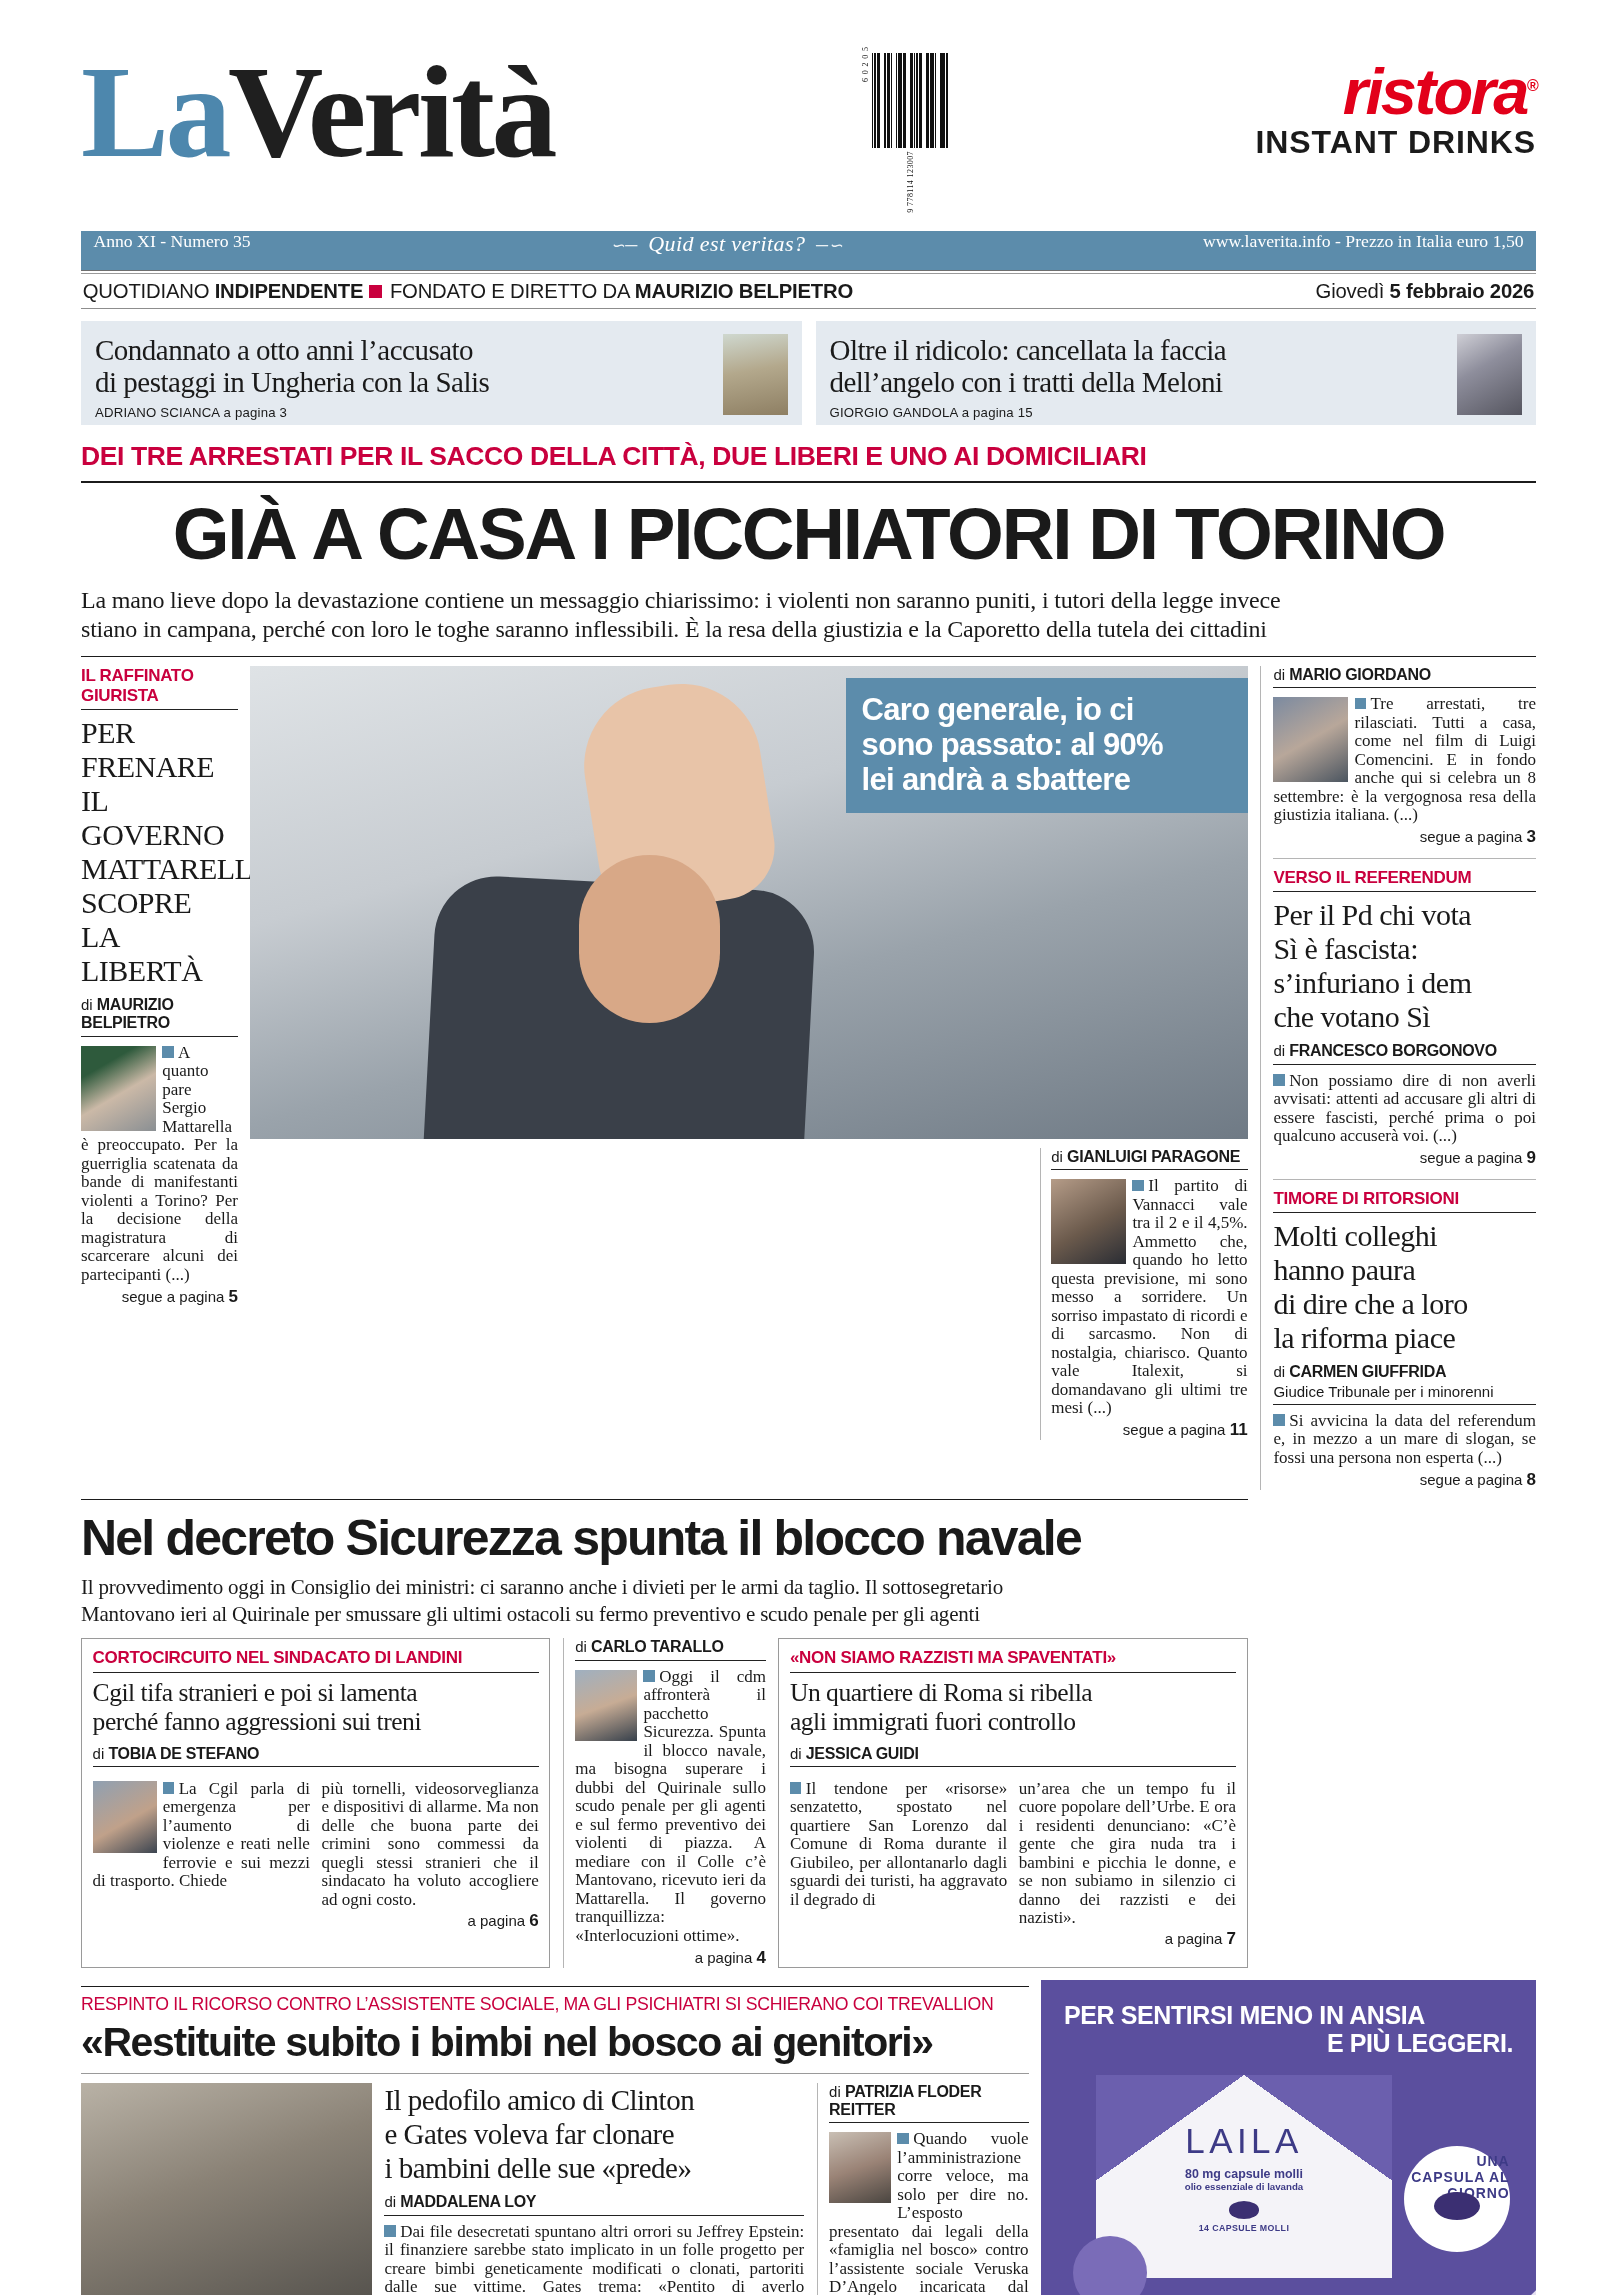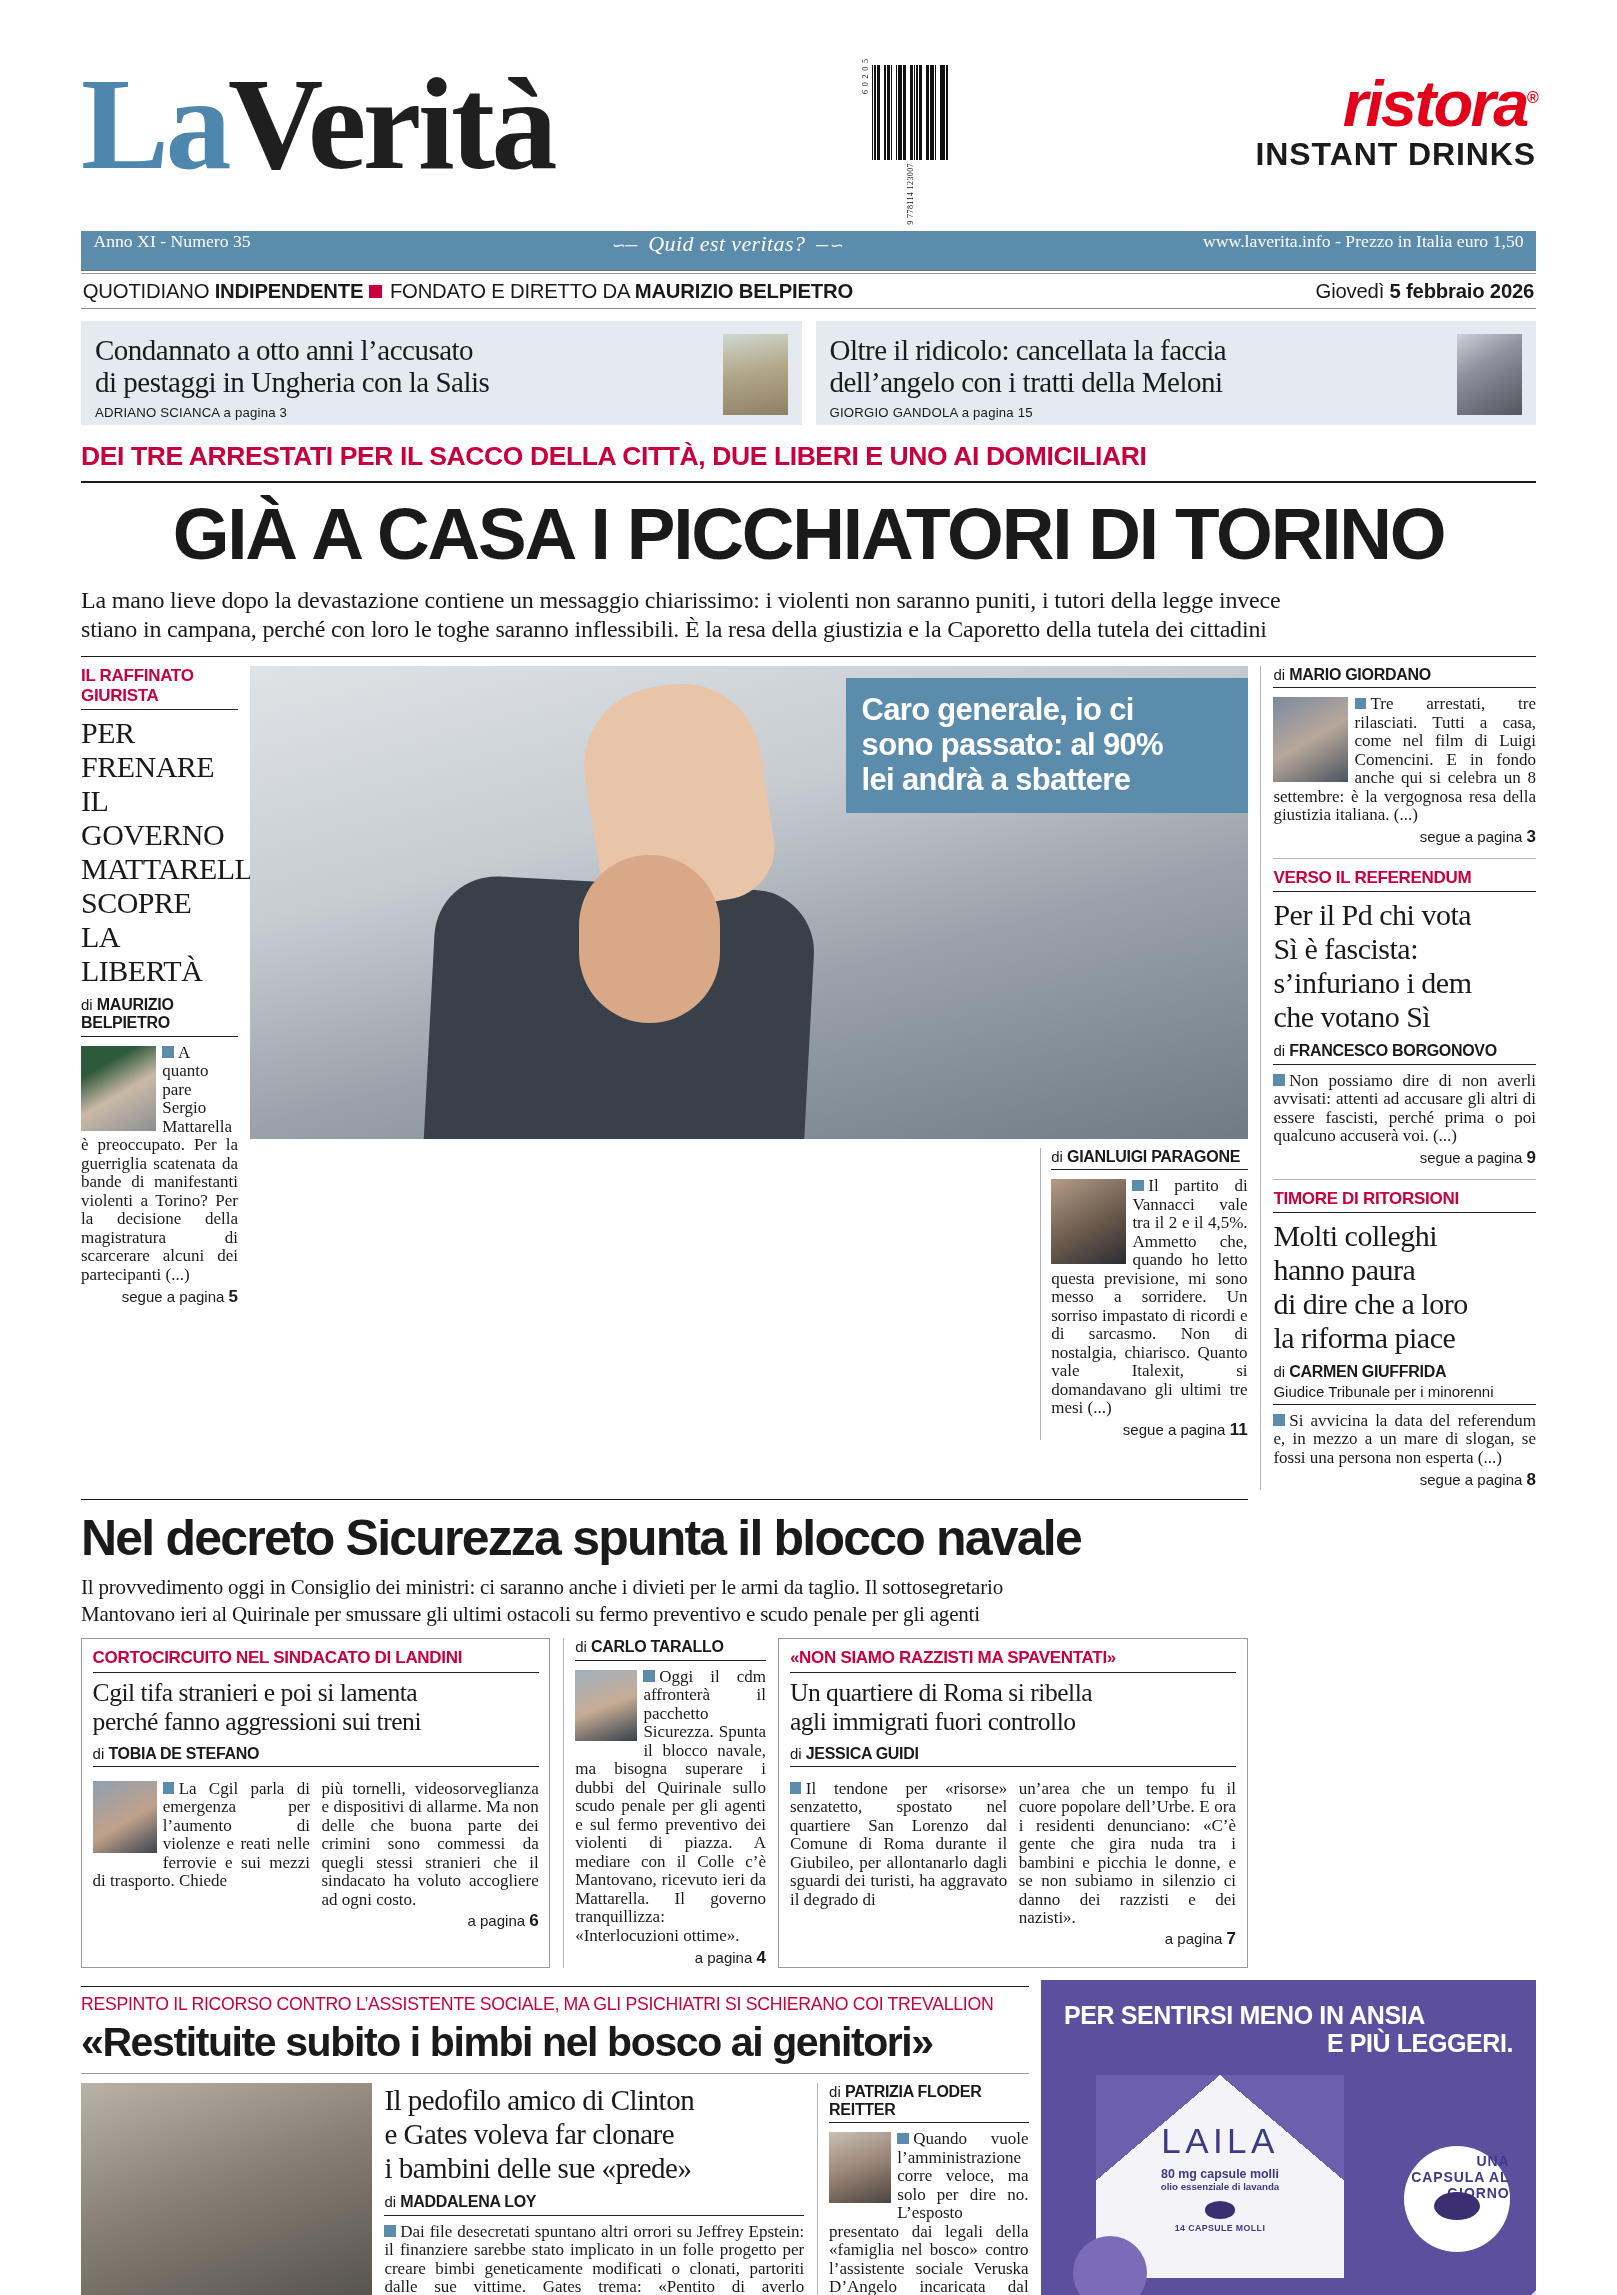--- a/index.html
+++ b/index.html
@@ -8,21 +8,21 @@
     width:1617px; height:2295px;
     font-family:"Liberation Serif", serif;
     color:#1a1a1a;
     position:relative;
     overflow:hidden;
   }
   .page { width:1617px; height:2295px; padding:0 81px; position:relative; }
 
   
   .masthead { display:flex; align-items:flex-start; justify-content:space-between;
-              padding-top:58px; height:231px; }
+              padding-top:46px; height:231px; }
   .logo { font-family:"Liberation Serif", serif; font-weight:bold;
           font-size:132px; line-height:132px; letter-spacing:-3.5px; }
   .logo .la { color:#4d87ad; }
   .logo .ver { color:#1f1f1f; }
   .barcode-wrap { display:flex; flex-direction:column; align-items:center; margin-top:7px; }
   .barcode { width:76px; height:95px; display:flex; align-items:flex-end; gap:0.9px;
              transform:rotate(180deg); }
   .barcode i { display:block; background:#111; width:1.8px; height:100%; }
   .barcode i.w { width:3.5px; }
   .barcode i.s { width:0.9px; }
@@ -143,21 +143,21 @@
      font-size:41px; line-height:44px; letter-spacing:-1.4px; margin-top:5.3px; }
 
   .epstein-img { width:291px; height:252px; flex:none;
      background:linear-gradient(160deg,#b9b2a6 0%,#8a8276 40%,#4c4a46 100%); position:relative; }
 
   .ad { width:495px; height:442px; background:#5b4f9e; position:relative;
         overflow:hidden; color:#fff; font-family:"Liberation Sans", sans-serif; }
   .ad-h { font-weight:bold; font-size:25px; line-height:28px; letter-spacing:-0.4px;
           padding:21px 23px 0 23px; }
   .ad-h .l2 { display:block; text-align:right; }
-  .ad-pack { position:absolute; left:55px; top:95px; width:248px; height:203px;
+  .ad-pack { position:absolute; left:55px; top:95px; width:296px; height:203px;
      background:#f4f3f8; }
   .ad-pack .vform { position:absolute; inset:0;
      background:
        linear-gradient(to bottom right, #6b5fae 0 50%, transparent 50%) left top/50% 52% no-repeat,
        linear-gradient(to bottom left, #6b5fae 0 50%, transparent 50%) right top/50% 52% no-repeat;}
   .ad-pack .brand { position:absolute; left:0; right:0; top:46px; text-align:center;
      font-size:35px; color:#3d3a86; letter-spacing:4.4px; }
   .ad-pack .mg { position:absolute; left:0; right:0; top:92px; text-align:center;
      font-size:12.4px; color:#3d3a86;font-weight:bold; }
   .ad-pack .mg small { display:block; font-size:9.7px; }

